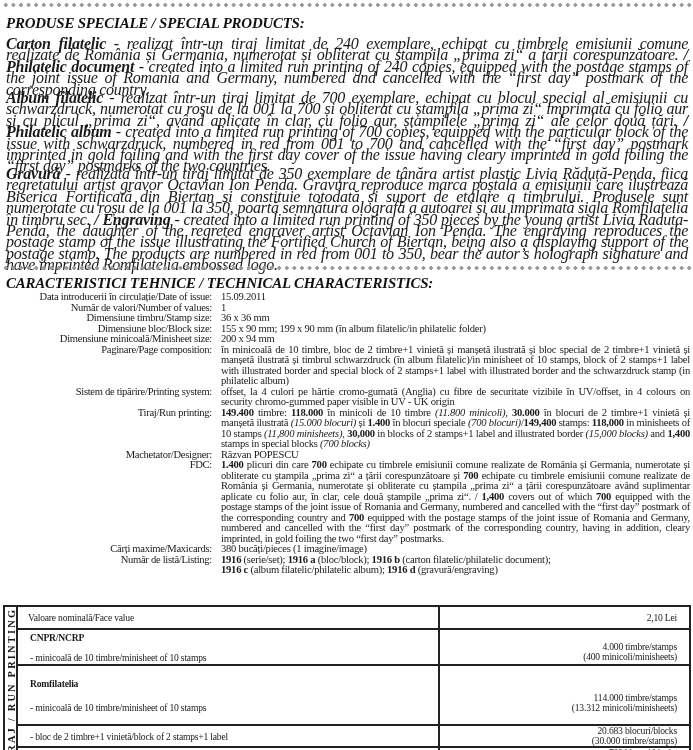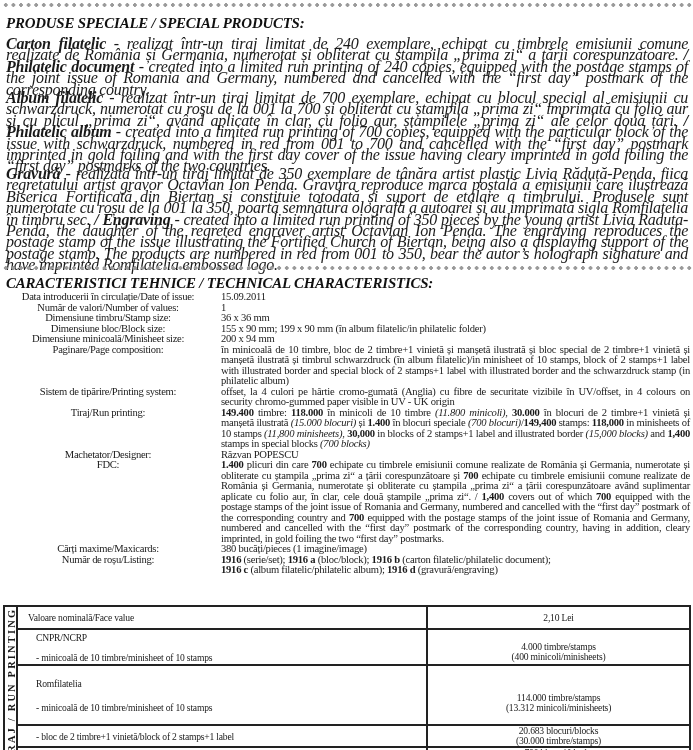--- a/index.html
+++ b/index.html
@@ -8,32 +8,32 @@
   .dots { position:absolute; left:2px; width:690px; height:6px;
           background-image:radial-gradient(circle, #9a9a9a 1.7px, transparent 2px);
           background-size:7.6px 6px; background-repeat:repeat-x; }
   .sec-title { position:absolute; left:6px; font-style:italic; font-weight:bold;
                font-size:15.5px; letter-spacing:-0.2px; color:#111; white-space:nowrap; transform:scaleX(0.96); transform-origin:left; }
   .para { position:absolute; left:6px; width:682px; font-style:italic; font-size:16px;
           line-height:11.4px; text-align:justify; letter-spacing:-0.25px; color:#1a1a1a; }
   .para b { font-weight:bold; }
   .tech { position:absolute; left:4px; width:686px; font-size:10.6px; line-height:10.5px; }
   .trow { display:flex; }
-  .tlabel { width:208px; text-align:center; padding-right:9px; flex:none; white-space:nowrap; letter-spacing:-0.3px; }
+  .tlabel { width:208px; text-align:right; padding-right:9px; flex:none; white-space:nowrap; letter-spacing:-0.3px; }
   .tval { flex:1; text-align:justify; letter-spacing:-0.25px; }
   .tval b { font-weight:bold; }
   .tval i { font-style:italic; }
   table.run { position:absolute; left:3px; top:605px; width:688px; height:140px;
               border-collapse:collapse; font-size:9.6px; letter-spacing:-0.2px; }
-  table.run td { border:2px solid #222; padding:0 18px; vertical-align:middle; }
+  table.run td { border:2px solid #222; padding:0 12px; vertical-align:middle; }
   td.vlab { width:11px; padding:0 !important; position:relative; }
   .vtext { position:absolute; left:50%; top:50%; transform:translate(-50%,-50%) rotate(-90deg);
            white-space:nowrap; font-weight:bold; font-size:10.4px; letter-spacing:2.2px; }
-  td.valc { width:225px; text-align:center; line-height:10px; }
-  .grp { font-weight:normal; display:block; margin-bottom:9px; }
+  td.valc { width:225px; text-align:right; line-height:10px; }
+  .grp { font-weight:bold; display:block; margin-bottom:9px; }
 </style>
 </head>
 <body>
 
 <div class="dots" style="top:2px;"></div>
 
 <div class="sec-title" style="top:14px;">PRODUSE SPECIALE / SPECIAL PRODUCTS:</div>
 
 <div class="para" style="top:38px;">
   <b>Carton filatelic</b><span> - realizat într-un tiraj limitat de 240 exemplare, echipat cu timbrele emisiunii comune realizate de România și Germania, numerotat și obliterat cu ștampila „prima zi“ a țării corespunzătoare. </span><b>/ Philatelic document</b><span> - created into a limited run printing of 240 copies, equipped with the postage stamps of the joint issue of Romania and Germany, numbered and cancelled with the “first day” postmark of the corresponding country.</span>
@@ -90,21 +90,21 @@
   </div>
   <div class="trow">
     <div class="tlabel">FDC:</div>
     <div class="tval"><b>1.400</b><span> plicuri din care </span><b>700</b><span> echipate cu timbrele emisiunii comune realizate de România și Germania, numerotate și obliterate cu ștampila „prima zi“ a țării corespunzătoare și </span><b>700</b><span> echipate cu timbrele emisiunii comune realizate de România și Germania, numerotate și obliterate cu ștampila „prima zi“ a țării corespunzătoare având suplimentar aplicate cu folio aur, în clar, cele două ștampile „prima zi“. / </span><b>1,400</b><span> covers out of which </span><b>700</b><span> equipped with the postage stamps of the joint issue of Romania and Germany, numbered and cancelled with the “first day” postmark of the corresponding country and </span><b>700</b><span> equipped with the postage stamps of the joint issue of Romania and Germany, numbered and cancelled with the “first day” postmark of the corresponding country, having in addition, cleary imprinted, in gold foiling the two “first day” postmarks.</span></div>
   </div>
   <div class="trow">
     <div class="tlabel">Cărți maxime/Maxicards:</div>
     <div class="tval">380 bucăți/pieces (1 imagine/image)</div>
   </div>
   <div class="trow">
-    <div class="tlabel">Număr de roșu/Listing:</div>
+    <div class="tlabel">Număr de listă/Listing:</div>
     <div class="tval" style="text-align:left;"><b>1916</b><span> (serie/set); </span><b>1916 a</b><span> (bloc/block); </span><b>1916 b</b><span> (carton filatelic/philatelic document);</span><br><b>1916 c</b><span> (album filatelic/philatelic album); </span><b>1916 d</b><span> (gravură/engraving)</span></div>
   </div>
 </div>
 
 <table class="run">
   <tbody>
       <tr style="height:23px;">
     <td class="vlab" rowspan="5">
           <span class="vtext">TIRAJ / RUN PRINTING</span>
         </td>

